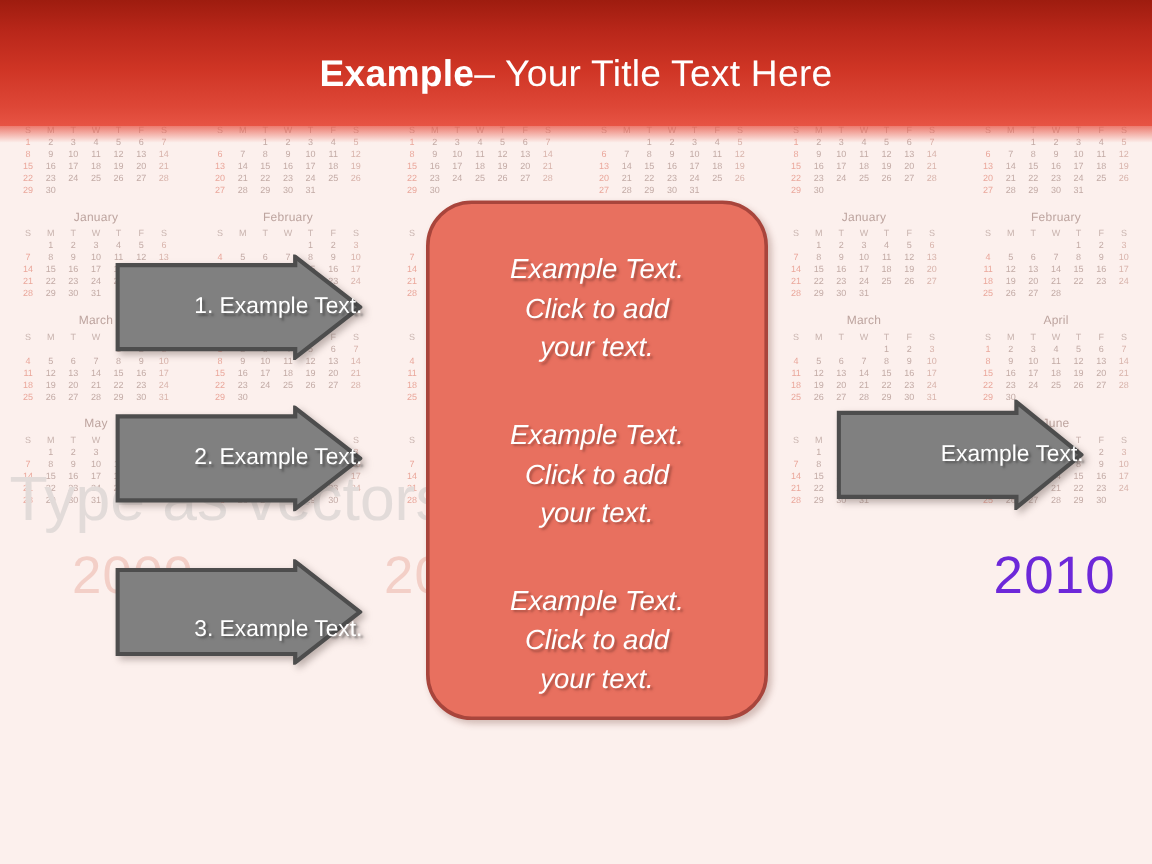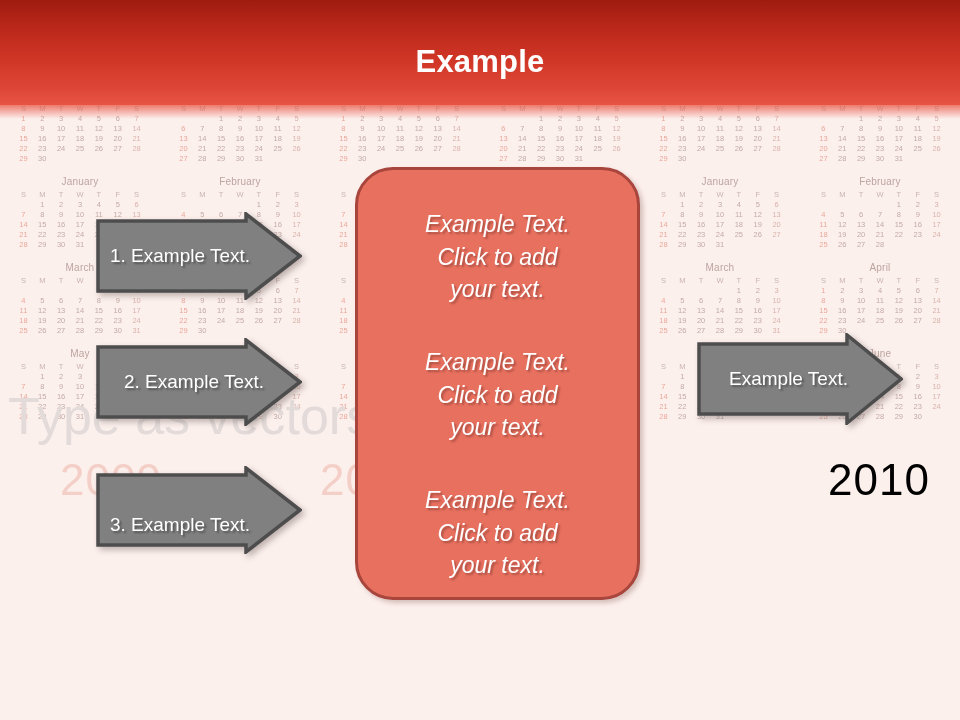--- a/index.html
+++ b/index.html
@@ -157,21 +157,21 @@
     box-sizing: border-box;
     white-space: pre-line;
   }
   .center-para:last-child { margin-bottom: 0; }
 
   
   .arrow {
     position: absolute;
     display: flex;
     align-items: center;
-    justify-content: flex-start;
+    justify-content: flex-end;
     filter: drop-shadow(3px 3px 3px rgba(110,95,92,0.45));
   }
   .arrow svg { position: absolute; left: 0; top: 0; }
   .arrow-label {
     position: relative;
     color: #ffffff;
     font-size: 19px;
     text-shadow: 2px 2px 2px rgba(60,60,60,0.65);
     white-space: nowrap;
     z-index: 2;
@@ -1584,29 +1584,30 @@
             <span>27</span>
             <span>28</span>
             <span>29</span>
             <span>30</span>
           </div>
         </div>
       </div>
     <div id="year-layer">
         <div class="bg-year" style="left: 60px; top: 455px; color: rgb(243, 207, 199);">2009</div>
         <div class="bg-year" style="left: 320px; top: 455px; color: rgb(243, 207, 199);">2009</div>
-        <div class="bg-year" style="left: 828px; top: 455px; color: #000000;">2010</div>
+        <div class="bg-year" style="left: 828px; top: 455px; color: #6d28d9;">2010</div>
       </div>
     <div id="watermark">Type as vectors</div>
   </div>
 
   <div id="header"></div>
   <div id="header-fade"></div>
   <div id="title">
     <span class="t-bold">Example</span>
+      <span class="t-rest"> – Your Title Text Here</span>
   </div>
 
   <div class="arrow" id="arrow-1">
     <svg width="206" height="88" viewBox="0 0 206 88">
       <polygon points="2,9 150,9 150,2 204,44 150,86 150,79 2,79" fill="#808080" stroke="#4d4d4d" stroke-width="3.5" stroke-linejoin="miter"></polygon>
     </svg>
     <span class="arrow-label">1. Example Text.</span>
   </div>
 
   <div class="arrow" id="arrow-2">

